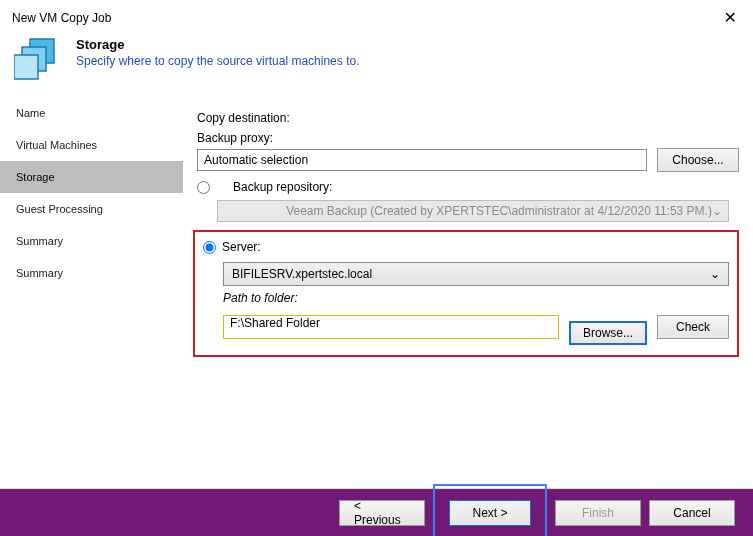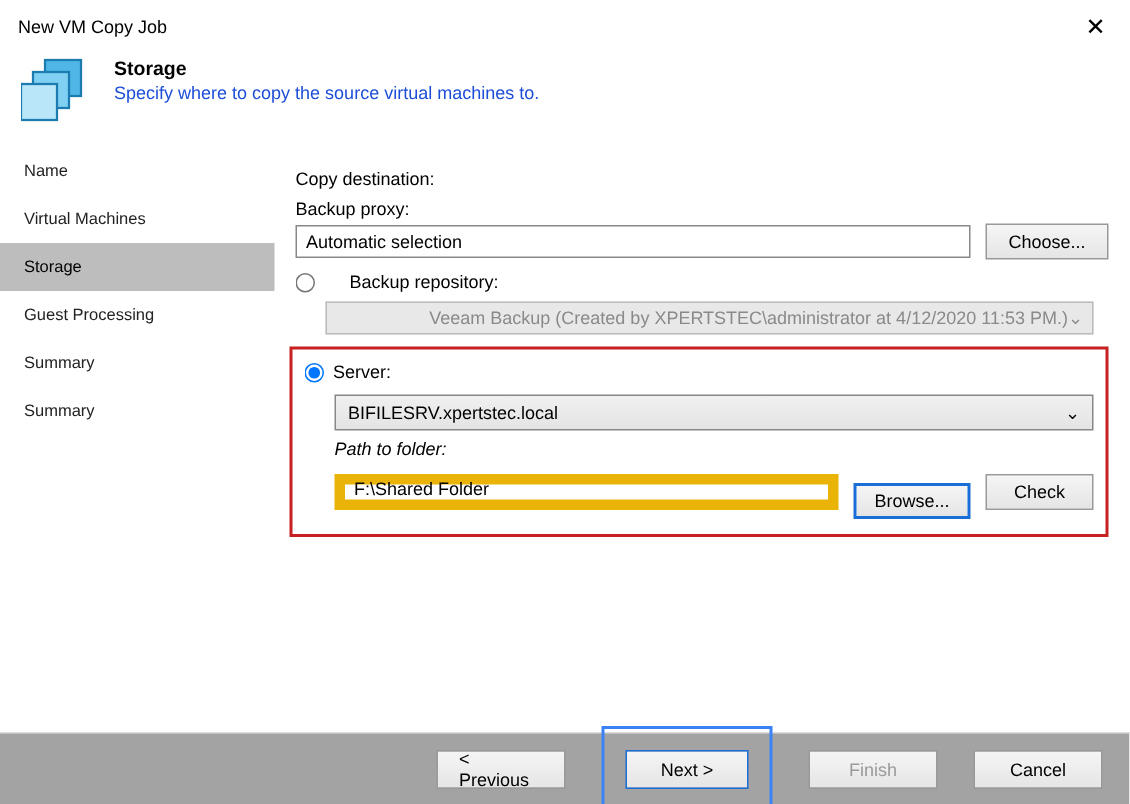--- a/index.html
+++ b/index.html
@@ -38,25 +38,25 @@
 
     .repo-select { margin: 4px 0 8px 20px; height: 22px; border: 1px solid #bbb; background: #e8e8e8; color: #8a8a8a; display: flex; align-items: center; justify-content: flex-end; padding: 0 6px; width: 512px; }
     .chev { color: #8a8a8a; }
 
     .server-box { border: 2px solid #c62020; padding: 6px 8px 10px 8px; margin-left: -4px; }
     .server-radio { display: flex; align-items: center; gap: 6px; }
     .server-select-row { display: flex; align-items: center; margin: 6px 0 0 20px; }
     .server-select { flex: 1; height: 24px; border: 1px solid #888; background: linear-gradient(#f0f0f0,#e4e4e4); display: flex; align-items: center; justify-content: space-between; padding: 0 8px; }
     .path-label { margin: 5px 0 4px 20px; font-style: italic; }
     .path-row { display: flex; gap: 10px; align-items: center; margin-left: 20px; }
-    .path-input { flex: 1; height: 24px; border: 7px solid #eab308; background: #fff; padding: 0 6px; display: flex; align-items: flex-end; }
+    .path-input { flex: 1; height: 24px; border: 1px solid #eab308; background: #fff; padding: 0 6px; display: flex; align-items: flex-start; }
     .browse-btn { height: 24px; width: 78px; border: 2px solid #1a6fd6; background: linear-gradient(#f5f5f5,#e5e5e5); font-size: 12px; display: inline-flex; align-items: center; justify-content: center; margin-top: 12px; }
     .check-btn { width: 72px; }
 
-    .footer { position: absolute; bottom: 0; left: 0; right: 0; height: 48px; display: flex; align-items: center; justify-content: flex-end; gap: 24px; padding: 0 18px; border-top: 1px solid #ddd; background: #a3a3a3; }
+    .footer { position: absolute; bottom: 0; left: 0; right: 0; height: 48px; display: flex; align-items: center; justify-content: flex-end; gap: 8px; padding: 0 18px; border-top: 1px solid #ddd; background: #701a75; }
     .footer .btn { width: 86px; height: 26px; }
     .next-wrap { border: 2px solid #3b82f6; padding: 14px; }
     .next-wrap .btn { border: 1px solid #1a6fd6; width: 82px; }
   </style>
 </head>
 <body>
 
 <div class="title-bar">
   <span>New VM Copy Job</span>
   <span class="close-x">✕</span>

